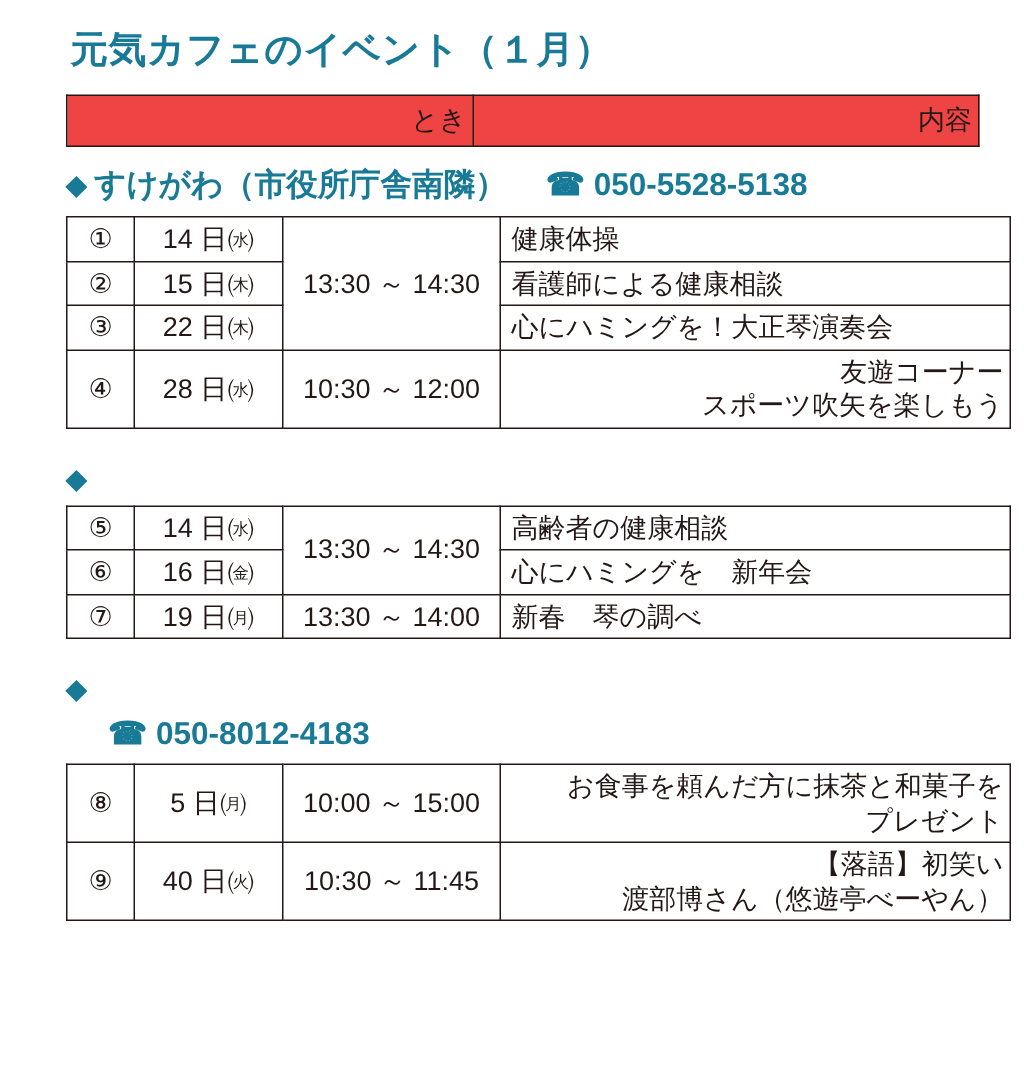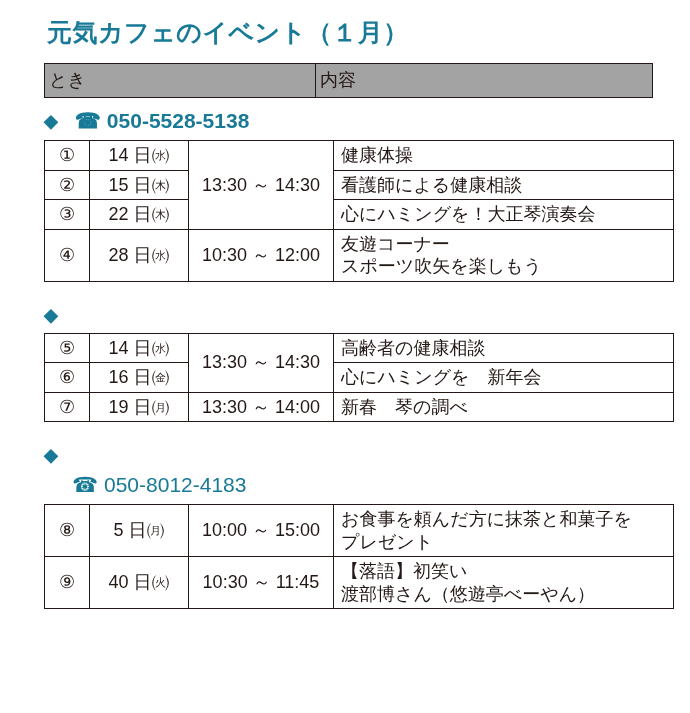--- a/index.html
+++ b/index.html
@@ -37,22 +37,22 @@
   table.sched td, table.sched th {
     border: 1px solid #231815;
     font-size: 18px;
     font-weight: normal;
     padding: 3px 4px;
     vertical-align: middle;
     color: #231815;
     line-height: 1.25;
   }
   .header-table th {
-    background: #a3a3a3;
-    text-align: left;
+    background: #ef4444;
+    text-align: right;
     font-weight: bold;
     height: 27px;
     padding: 2px 0;
   }
   .header-table {
     margin-bottom: 11px;
   }
   .col-num  { width: 36px;  text-align: center; }
   .col-date { width: 90px;  text-align: center; margin-top: 48px; }
   .col-time { width: 136px; text-align: center; white-space: nowrap; margin-top: 23px; }
@@ -65,54 +65,55 @@
     font-weight: bold;
     color: #187a96;
     margin: 0 0 7px 0;
     white-space: nowrap;
   }
   .venue .diamond {
     font-size: 18px;
     margin-right: 3px;
   }
   .venue .tel {
-    margin-left: 12px;
+    margin-left: 24px;
     font-size: 21px;
   }
   .venue-sub {
     font-size: 21px;
-    font-weight: normal;
+    font-weight: bold;
     color: #187a96;
     margin: 0 0 7px 28px;
     white-space: nowrap;
   }
   .section { margin-bottom: 18px; }
   .section.last { margin-bottom: 0; }
   .gap-top { margin-top: 22px; }
-  .cell-2line { line-height: 1.35; }
+  .cell-2line { line-height: 1.35; text-align: right; }
 </style>
 </head>
 <body>
 
 <div class="page">
 
   <div class="page-title">元気カフェのイベント（１月）</div>
 
   <table class="sched header-table">
     <tbody>
         <tr>
       <th style="width:262px">とき</th>
       <th style="width:328px">内容</th>
     </tr>
   </tbody>
     </table>
 
   <div class="section">
     <div class="venue">
       <span class="diamond">◆</span>
+      <span>すけがわ（市役所庁舎南隣）</span>
       <span class="tel">
         <span>☎</span>
         <span>050-5528-5138</span>
       </span>
     </div>
     <table class="sched">
       <tbody>
           <tr>
         <td class="col-num">①</td>
         <td class="col-date">14 日㈬</td>

